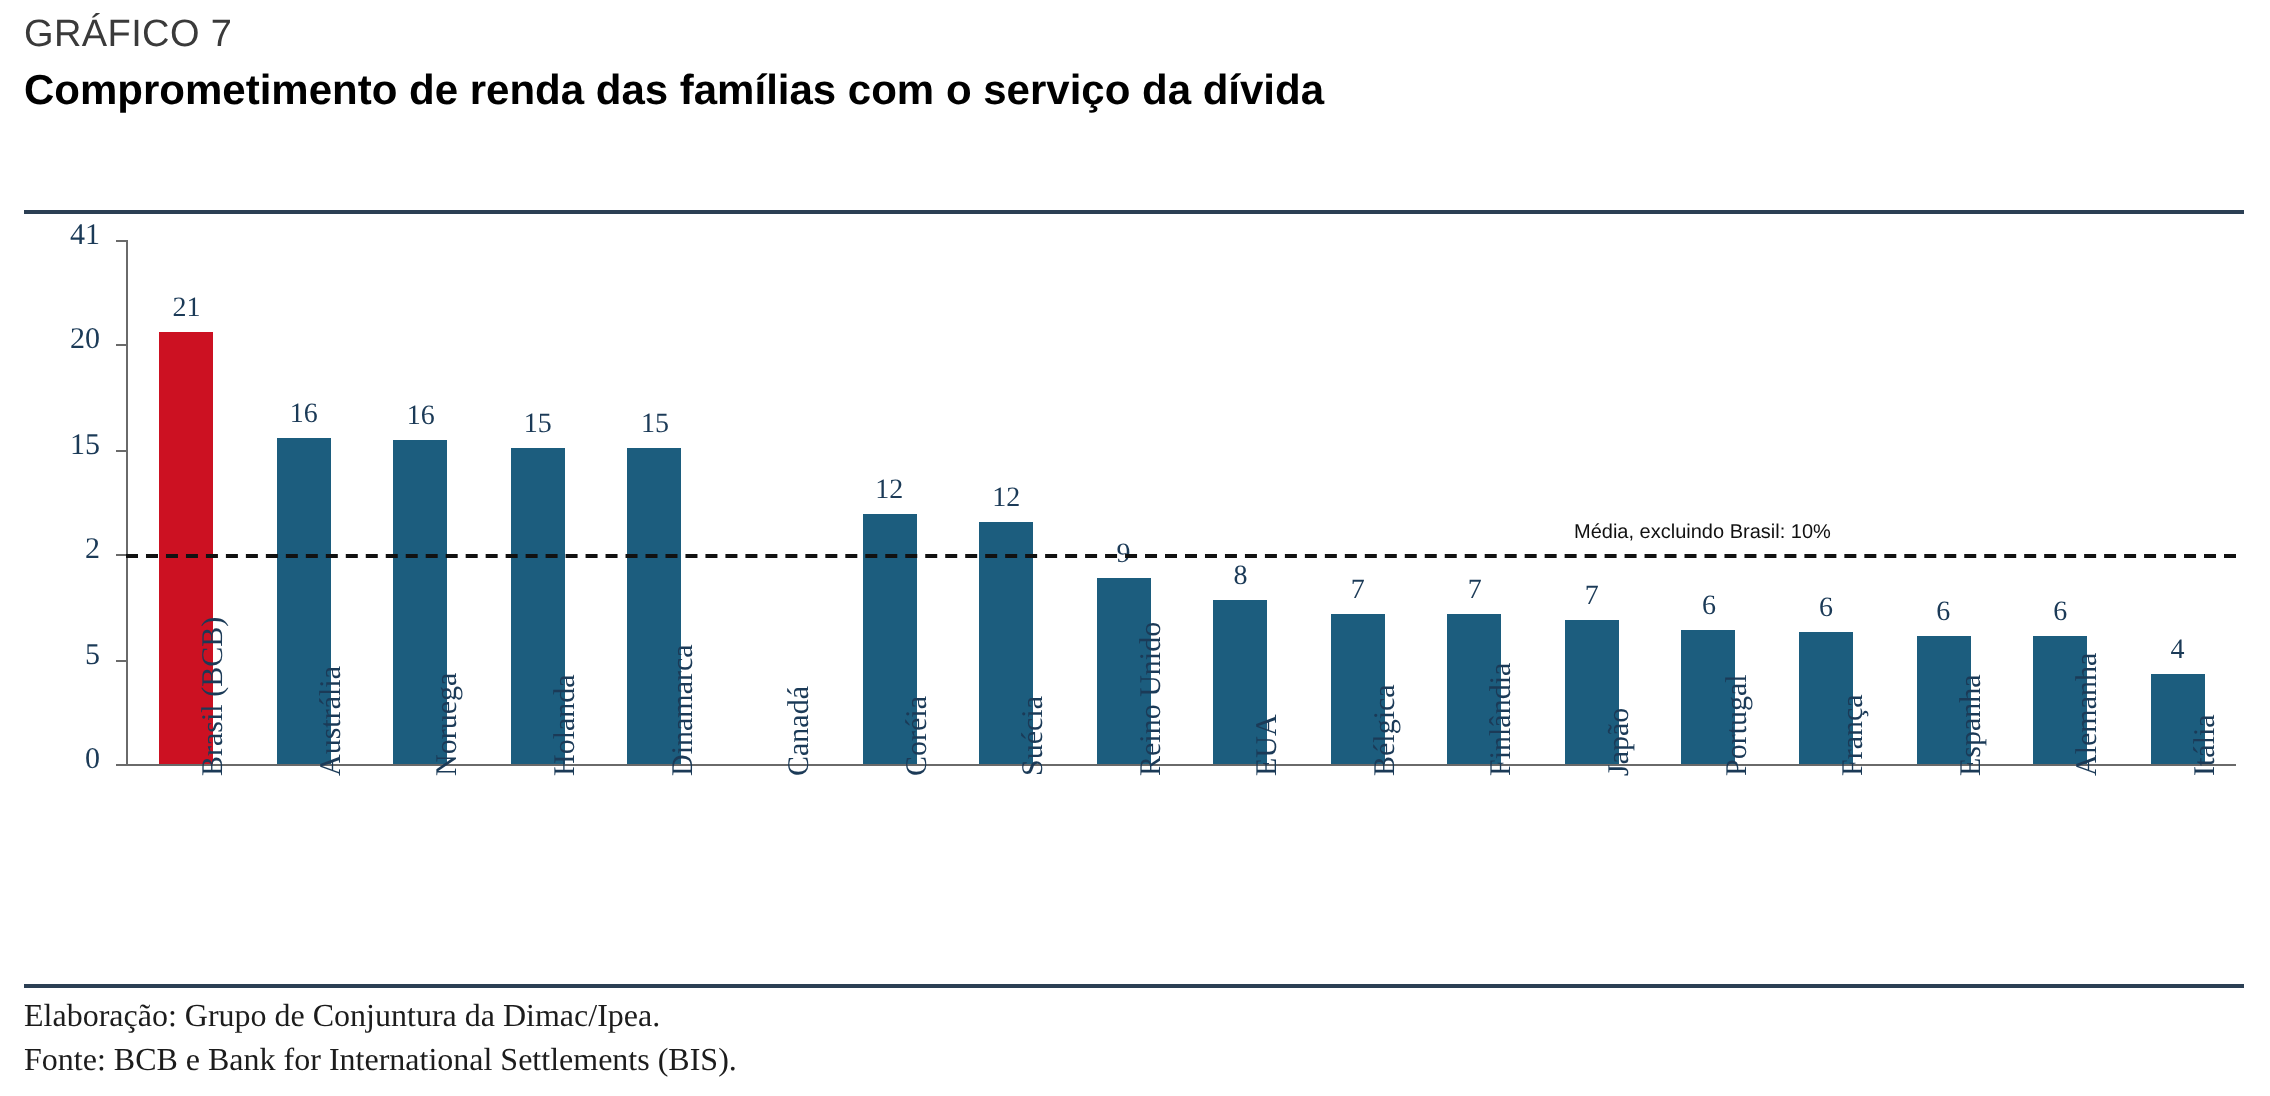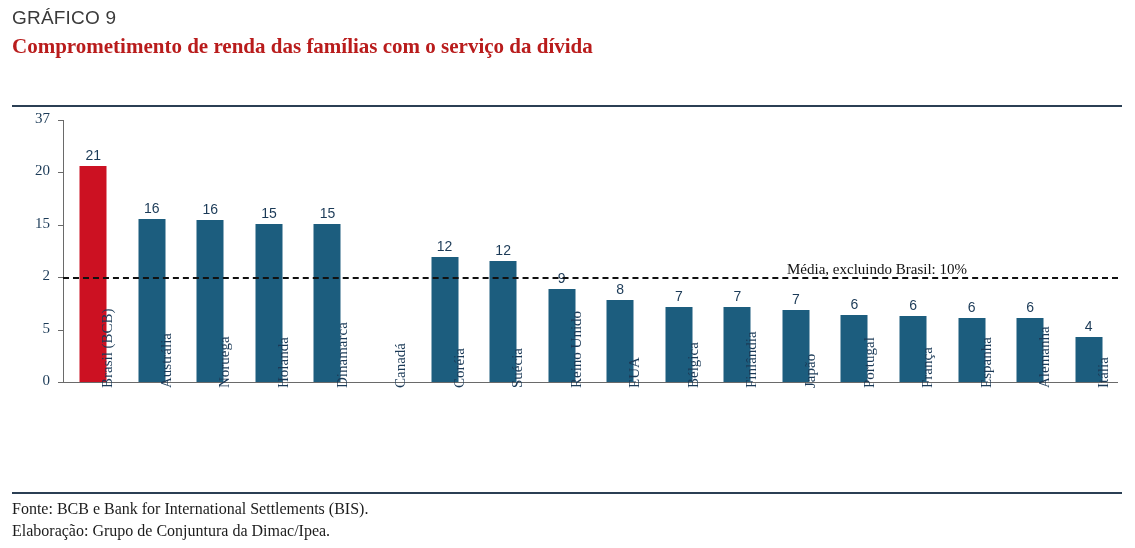--- a/index.html
+++ b/index.html
@@ -28,24 +28,24 @@
     width: 1110px;
   }
   .kicker {
     font-family: "Liberation Sans", sans-serif;
     font-size: 19px;
     color: #3a3a3a;
     letter-spacing: .2px;
     line-height: 24px;
   }
   .title {
-    font-family: Liberation Serif, serif;
+    font-family: Liberation Sans, sans-serif;
     font-weight: bold;
     font-size: 21px;
-    color: #b91c1c;
+    color: #000000;
     line-height: 26px;
     margin-top: 3px;
   }
   .subtitle {
     font-family: "Liberation Serif", serif;
     font-size: 17px;
     color: #1c1c1c;
     line-height: 22px;
     margin-top: 4px;
   }
@@ -118,21 +118,21 @@
     width: 27px;
     background: #1c5d7e;
   }
   .bar.highlight {
     background: #cc1122;
   }
   .bar-value {
     position: absolute;
     left: 50%;
     transform: translateX(-50%);
-    font-family: Liberation Sans, sans-serif;
+    font-family: Liberation Serif, serif;
     font-size: 14px;
     color: #1b3a57;
     white-space: nowrap;
   }
   .cat-label {
     position: absolute;
     top: 276px;
     font-family: "Liberation Serif", serif;
     font-size: 15px;
     color: #1b3a57;
@@ -142,22 +142,22 @@
   }
   .mean-line {
     position: absolute;
     left: 51px;
     width: 1055px;
     height: 0;
     border-top: 2.5px dashed #111111;
   }
   .mean-label {
     position: absolute;
-    font-family: Liberation Serif, serif;
-    font-size: 15px;
+    font-family: Liberation Sans, sans-serif;
+    font-size: 10px;
     color: #111111;
     white-space: nowrap;
     text-align: center;
   }
 
   
   .rule-bottom {
     position: absolute;
     left: 12px;
     top: 492px;
@@ -174,41 +174,41 @@
     color: #1c1c1c;
     line-height: 22px;
   }
 </style>
 </head>
 <body>
 
 <div id="page">
 
   <div class="header">
-    <div class="kicker">GRÁFICO 9</div>
+    <div class="kicker">GRÁFICO 7</div>
     <div class="title">Comprometimento de renda das famílias com o serviço da dívida</div>
   </div>
 
   <div class="rule-top"></div>
 
   <div class="plot-wrap">
     <div class="y-axis-line"></div>
     <div class="x-axis-line"></div>
     <div id="y-ticks">
         <div class="axis-label" style="left: 10px; top: 260px;">0</div>
         <div class="tick" style="top: 270px;"></div>
         <div class="axis-label" style="left: 10px; top: 207.6px;">5</div>
         <div class="tick" style="top: 217.6px;"></div>
         <div class="axis-label" style="left: 10px; top: 155.2px;">2</div>
         <div class="tick" style="top: 165.2px;"></div>
         <div class="axis-label" style="left: 10px; top: 102.8px;">15</div>
         <div class="tick" style="top: 112.8px;"></div>
         <div class="axis-label" style="left: 10px; top: 50.4px;">20</div>
         <div class="tick" style="top: 60.4px;"></div>
-        <div class="axis-label" style="left: 10px; top: -2px;">37</div>
+        <div class="axis-label" style="left: 10px; top: -2px;">41</div>
         <div class="tick" style="top: 8px;"></div>
       </div>
     <div class="bars" id="bars">
         <div class="bar-slot" style="left: 0px; width: 58.5556px;">
           <div class="bar highlight" title="Brasil (BCB): 21" style="height: 215.888px; background: rgb(204, 17, 34);"></div>
           <div class="bar-value" style="bottom: 218.888px;">21</div>
         </div>
         <div class="bar-slot" style="left: 58.5556px; width: 58.5556px;">
           <div class="bar" title="Austrália: 16" style="height: 163.488px; background: rgb(28, 93, 126);"></div>
           <div class="bar-value" style="bottom: 166.488px;">16</div>
@@ -296,17 +296,17 @@
       </div>
     <div id="mean-group">
         <div class="mean-line" style="top: 165.2px; border-top-color: rgb(17, 17, 17);"></div>
         <div class="mean-label" style="left: 775px; top: 149.2px;">Média, excluindo Brasil: 10%</div>
       </div>
   </div>
 
   <div class="rule-bottom"></div>
 
   <div class="source">
+    <div>Elaboração: Grupo de Conjuntura da Dimac/Ipea.</div>
     <div>Fonte: BCB e Bank for International Settlements (BIS).</div>
-    <div>Elaboração: Grupo de Conjuntura da Dimac/Ipea.</div>
   </div>
 
 </div>
 
 </body></html>

